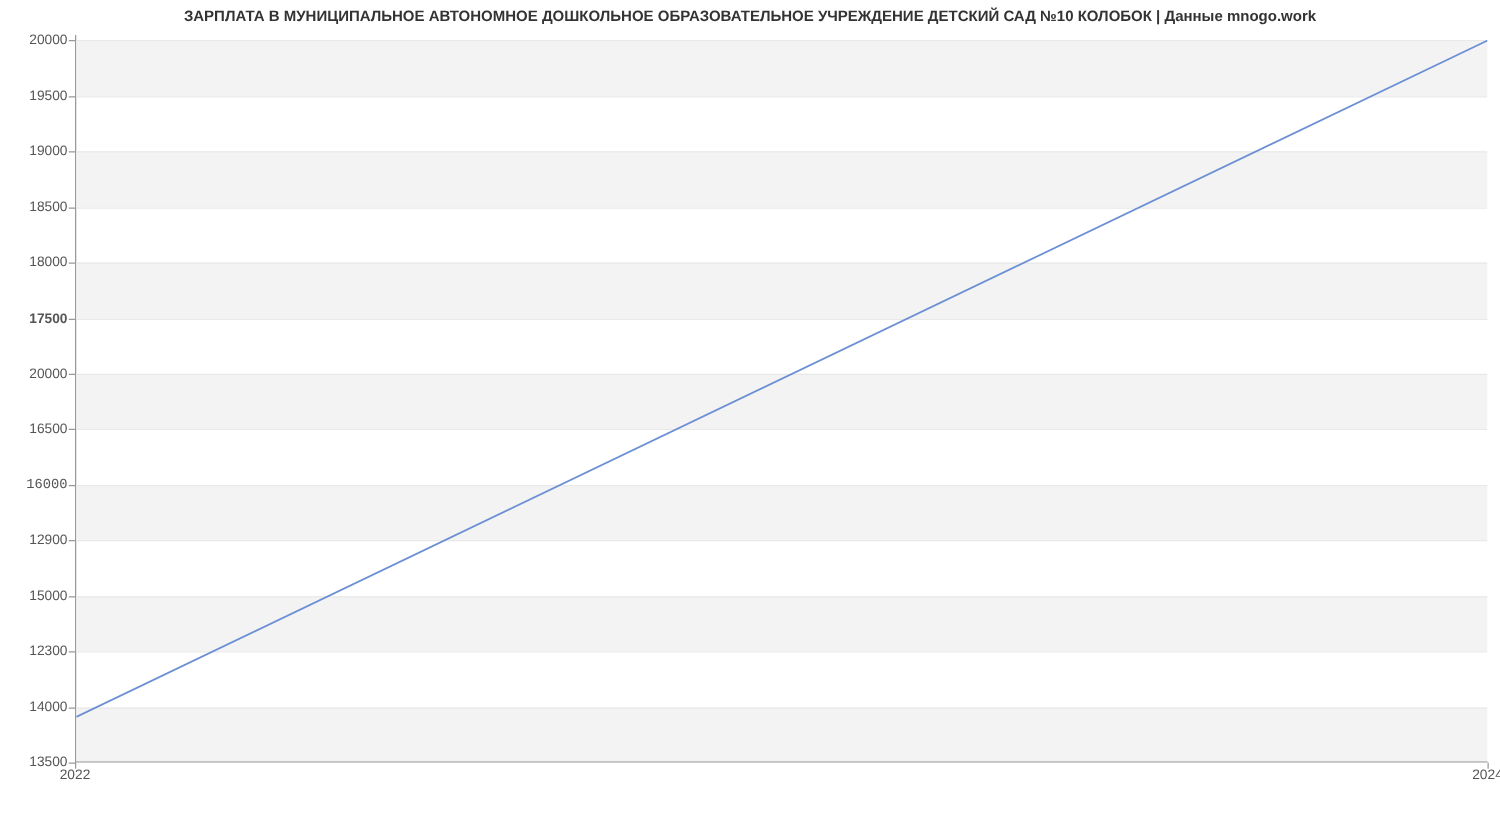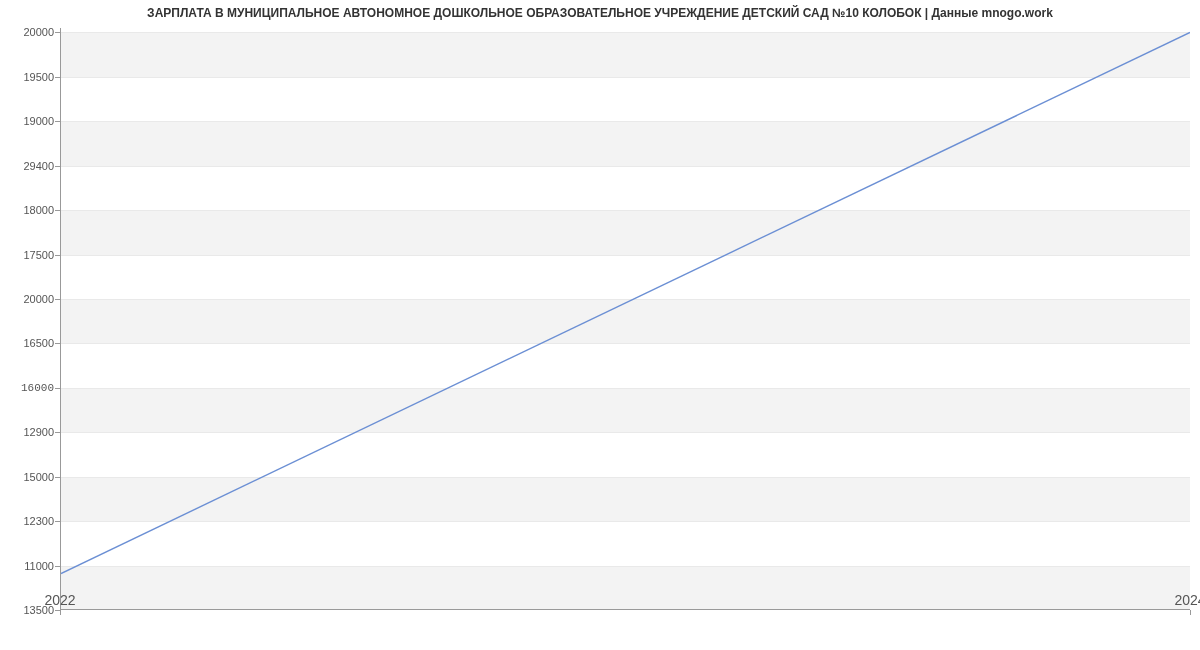--- a/index.html
+++ b/index.html
@@ -63,22 +63,22 @@
   }
   .y-tick-mark {
     position: absolute;
     left: 55px;
     width: 5px;
     height: 0;
     border-top: 1px solid #999;
   }
   .x-tick-label {
     position: absolute;
-    top: 592px;
-    font-size: 14px;
+    top: 614px;
+    font-size: 11px;
     color: #555;
     transform: translateX(-50%);
   }
   .x-tick-mark {
     position: absolute;
     top: 610px;
     width: 0;
     height: 5px;
     border-left: 1px solid #999;
   }
@@ -125,39 +125,39 @@
       <div class="grid-line" style="top: 93.2977px;"></div>
       <div class="grid-line" style="top: 48.8702px;"></div>
       <div class="grid-line" style="top: 4.44275px;"></div>
       <svg class="series" viewBox="0 0 1130 582" preserveAspectRatio="none">
       <path class="series-line" d="M0.00,546.46 L1130.00,4.44" style="stroke: rgb(107, 143, 212);"></path>
     </svg>
   </div>
 
 <div class="y-tick-label" style="top: 610px; left: 4px; width: 50px;">13500</div>
     <div class="y-tick-mark" style="top: 610px;"></div>
-    <div class="y-tick-label" style="top: 565.573px; left: 4px; width: 50px;">11000</div>
+    <div class="y-tick-label" style="top: 565.573px; left: 4px; width: 50px;">14000</div>
     <div class="y-tick-mark" style="top: 565.573px;"></div>
     <div class="y-tick-label" style="top: 521.145px; left: 4px; width: 50px;">12300</div>
     <div class="y-tick-mark" style="top: 521.145px;"></div>
     <div class="y-tick-label" style="top: 476.718px; left: 4px; width: 50px;">15000</div>
     <div class="y-tick-mark" style="top: 476.718px;"></div>
     <div class="y-tick-label" style="top: 432.29px; left: 4px; width: 50px;">12900</div>
     <div class="y-tick-mark" style="top: 432.29px;"></div>
     <div class="y-tick-label" style="top: 387.863px; left: 4px; width: 50px; font-family: Liberation Mono, monospace;">16000</div>
     <div class="y-tick-mark" style="top: 387.863px;"></div>
     <div class="y-tick-label" style="top: 343.435px; left: 4px; width: 50px;">16500</div>
     <div class="y-tick-mark" style="top: 343.435px;"></div>
     <div class="y-tick-label" style="top: 299.008px; left: 4px; width: 50px;">20000</div>
     <div class="y-tick-mark" style="top: 299.008px;"></div>
-    <div class="y-tick-label" style="top: 254.58px; left: 4px; width: 50px;">17500</div>
+    <div class="y-tick-label" style="top: 254.58px; left: 4px; width: 50px; font-weight: bold;">17500</div>
     <div class="y-tick-mark" style="top: 254.58px;"></div>
     <div class="y-tick-label" style="top: 210.153px; left: 4px; width: 50px;">18000</div>
     <div class="y-tick-mark" style="top: 210.153px;"></div>
-    <div class="y-tick-label" style="top: 165.725px; left: 4px; width: 50px;">29400</div>
+    <div class="y-tick-label" style="top: 165.725px; left: 4px; width: 50px;">18500</div>
     <div class="y-tick-mark" style="top: 165.725px;"></div>
     <div class="y-tick-label" style="top: 121.298px; left: 4px; width: 50px;">19000</div>
     <div class="y-tick-mark" style="top: 121.298px;"></div>
     <div class="y-tick-label" style="top: 76.8702px; left: 4px; width: 50px;">19500</div>
     <div class="y-tick-mark" style="top: 76.8702px;"></div>
     <div class="y-tick-label" style="top: 32.4427px; left: 4px; width: 50px;">20000</div>
     <div class="y-tick-mark" style="top: 32.4427px;"></div>
     <div class="x-tick-label" style="left: 60px;">2022</div>
     <div class="x-tick-mark" style="left: 60px;"></div>
     <div class="x-tick-label" style="left: 1190px;">2024</div>

